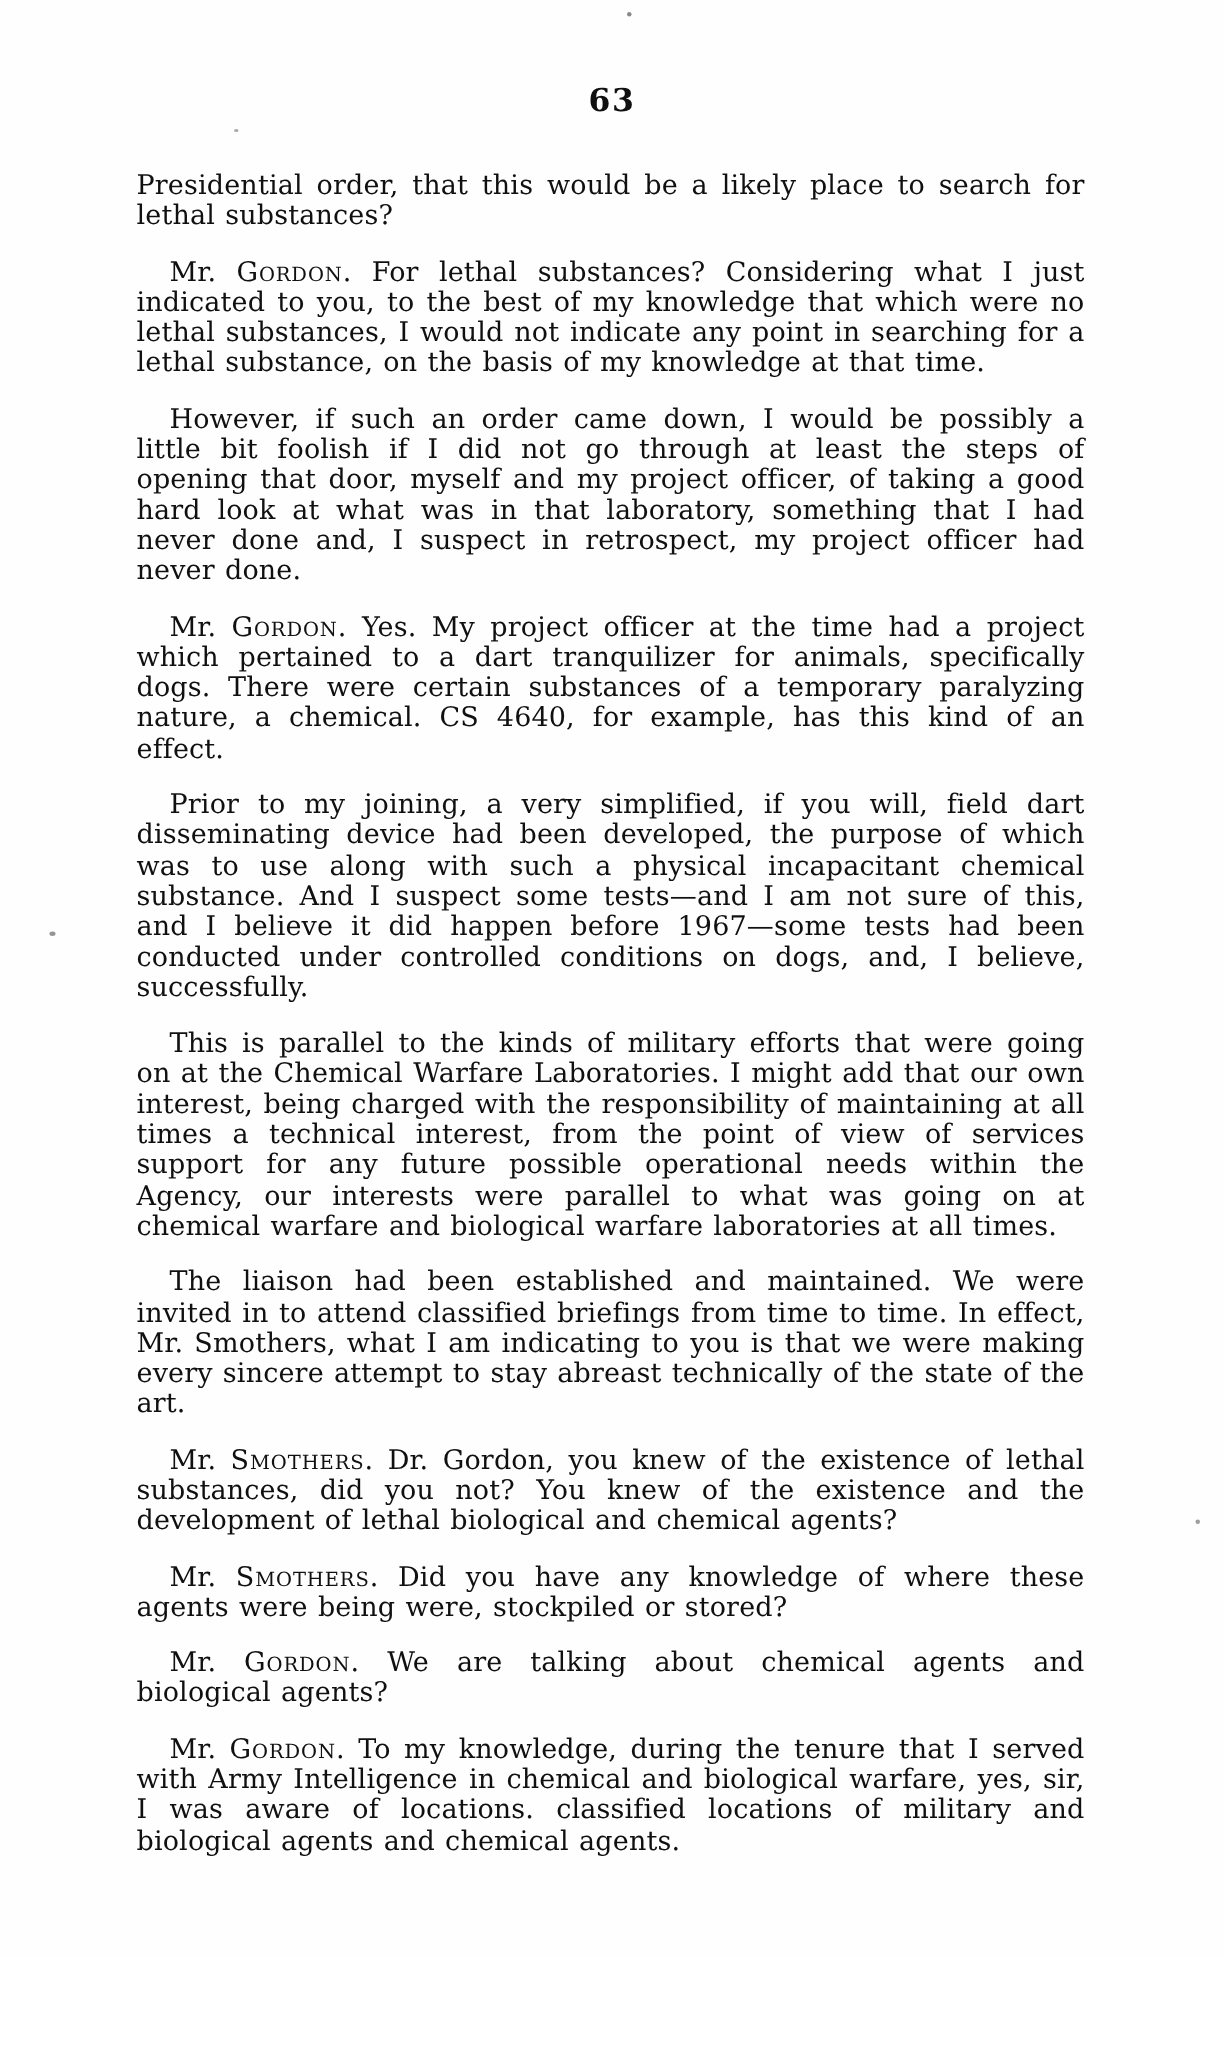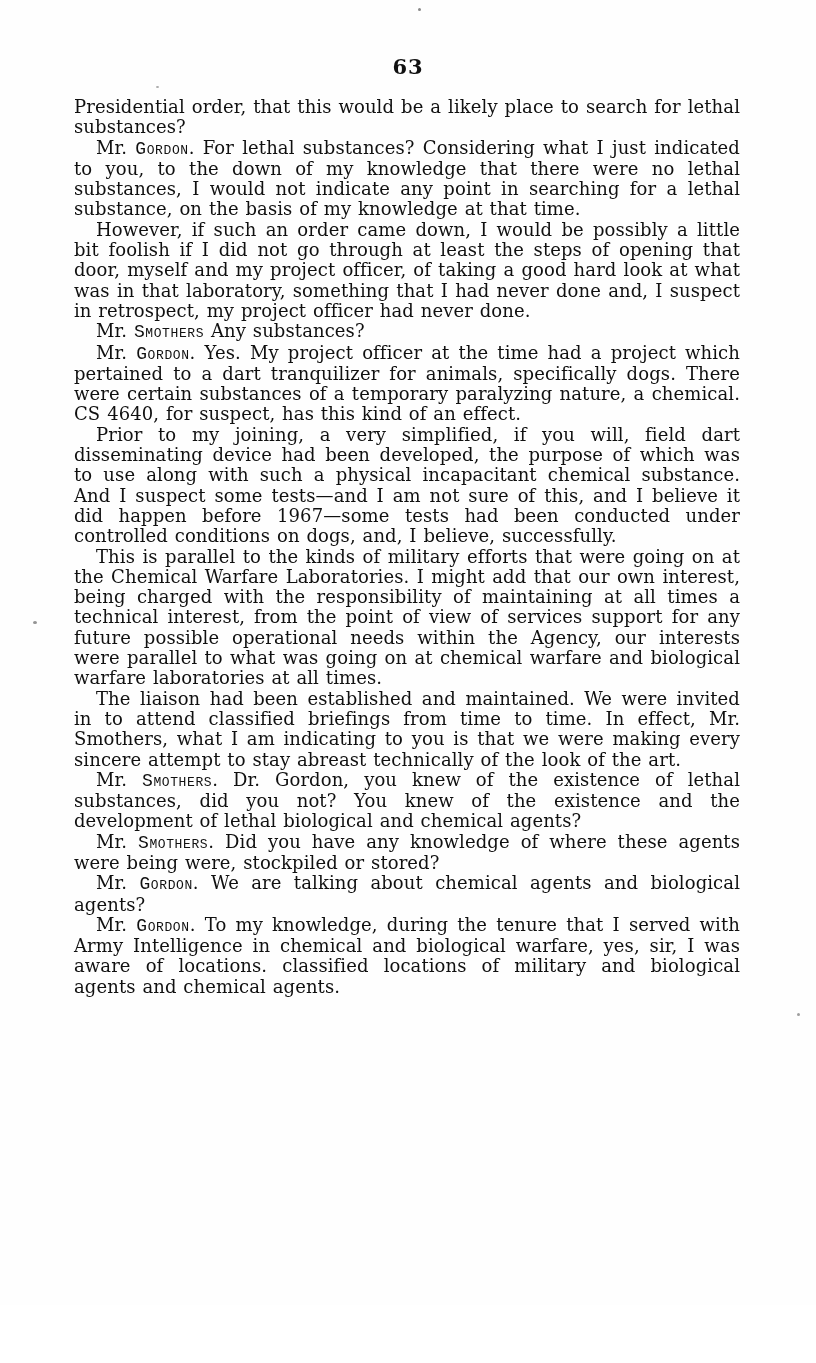--- a/index.html
+++ b/index.html
@@ -32,31 +32,30 @@
     top: 97px;
     left: 74px;
     width: 666px;
     font-size: 18px;
     line-height: 20.3px;
     text-align: justify;
     letter-spacing: 0.1px;
     word-spacing: 1px;
   }
   .para {
-    margin: 0;
+    margin: 17px;
     padding: 0;
     text-indent: 0;
   }
   .para.indent {
     text-indent: 22px;
   }
   .smallcaps {
     font-variant: small-caps;
     letter-spacing: 0.6px;
-    font-family: Liberation Mono, monospace;
   }
   .speck {
     position: absolute;
     background: #2a2a2a;
     border-radius: 50%;
   }
   .speck.s1 { left: 418px; top: 8px;   width: 3px; height: 3px; opacity: 0.55; }
   .speck.s2 { left: 156px; top: 86px;  width: 3px; height: 2px; opacity: 0.40; }
   .speck.s3 { left: 33px;  top: 621px; width: 4px; height: 3px; opacity: 0.50; }
   .speck.s4 { left: 797px; top: 1013px; width: 3px; height: 3px; opacity: 0.45; }
@@ -67,25 +66,24 @@
 <div class="page">
   <div class="speck s1"></div>
   <div class="speck s2"></div>
   <div class="speck s3"></div>
   <div class="speck s4"></div>
 
   <div class="page-number">63</div>
 
   <div class="body-text">
       <p class="para"><span class="">Presidential order, that this would be a likely place to search for lethal substances?</span></p>
-      <p class="para indent"><span class="">Mr. </span><span class="smallcaps">Gordon</span><span class="">. For lethal substances? Considering what I just indicated to you, to the down of my knowledge that there were no lethal substances, I would not indicate any point in searching for a lethal substance, on the basis of my knowledge at that time.</span></p>
+      <p class="para indent"><span class="">Mr. </span><span class="smallcaps">Gordon</span><span class="">. For lethal substances? Considering what I just indicated to you, to the best of my knowledge that which were no lethal substances, I would not indicate any point in searching for a lethal substance, on the basis of my knowledge at that time.</span></p>
       <p class="para indent"><span class="">However, if such an order came down, I would be possibly a little bit foolish if I did not go through at least the steps of opening that door, myself and my project officer, of taking a good hard look at what was in that laboratory, something that I had never done and, I suspect in retrospect, my project officer had never done.</span></p>
-      <p class="para indent"><span class="">Mr. </span><span class="smallcaps">Smothers</span><span class=""> Any substances?</span></p>
-      <p class="para indent"><span class="">Mr. </span><span class="smallcaps">Gordon</span><span class="">. Yes. My project officer at the time had a project which pertained to a dart tranquilizer for animals, specifically dogs. There were certain substances of a temporary paralyzing nature, a chemical. CS 4640, for suspect, has this kind of an effect.</span></p>
+      <p class="para indent"><span class="">Mr. </span><span class="smallcaps">Gordon</span><span class="">. Yes. My project officer at the time had a project which pertained to a dart tranquilizer for animals, specifically dogs. There were certain substances of a temporary paralyzing nature, a chemical. CS 4640, for example, has this kind of an effect.</span></p>
       <p class="para indent"><span class="">Prior to my joining, a very simplified, if you will, field dart disseminating device had been developed, the purpose of which was to use along with such a physical incapacitant chemical substance. And I suspect some tests—and I am not sure of this, and I believe it did happen before 1967—some tests had been conducted under controlled conditions on dogs, and, I believe, successfully.</span></p>
       <p class="para indent"><span class="">This is parallel to the kinds of military efforts that were going on at the Chemical Warfare Laboratories. I might add that our own interest, being charged with the responsibility of maintaining at all times a technical interest, from the point of view of services support for any future possible operational needs within the Agency, our interests were parallel to what was going on at chemical warfare and biological warfare laboratories at all times.</span></p>
-      <p class="para indent"><span class="">The liaison had been established and maintained. We were invited in to attend classified briefings from time to time. In effect, Mr. Smothers, what I am indicating to you is that we were making every sincere attempt to stay abreast technically of the look of the art.</span></p>
+      <p class="para indent"><span class="">The liaison had been established and maintained. We were invited in to attend classified briefings from time to time. In effect, Mr. Smothers, what I am indicating to you is that we were making every sincere attempt to stay abreast technically of the state of the art.</span></p>
       <p class="para indent"><span class="">Mr. </span><span class="smallcaps">Smothers</span><span class="">. Dr. Gordon, you knew of the existence of lethal substances, did you not? You knew of the existence and the development of lethal biological and chemical agents?</span></p>
       <p class="para indent"><span class="">Mr. </span><span class="smallcaps">Smothers</span><span class="">. Did you have any knowledge of where these agents were being were, stockpiled or stored?</span></p>
       <p class="para indent"><span class="">Mr. </span><span class="smallcaps">Gordon</span><span class="">. We are talking about chemical agents and biological agents?</span></p>
       <p class="para indent"><span class="">Mr. </span><span class="smallcaps">Gordon</span><span class="">. To my knowledge, during the tenure that I served with Army Intelligence in chemical and biological warfare, yes, sir, I was aware of locations. classified locations of military and biological agents and chemical agents.</span></p>
     </div>
 </div>
 
 </body></html>

